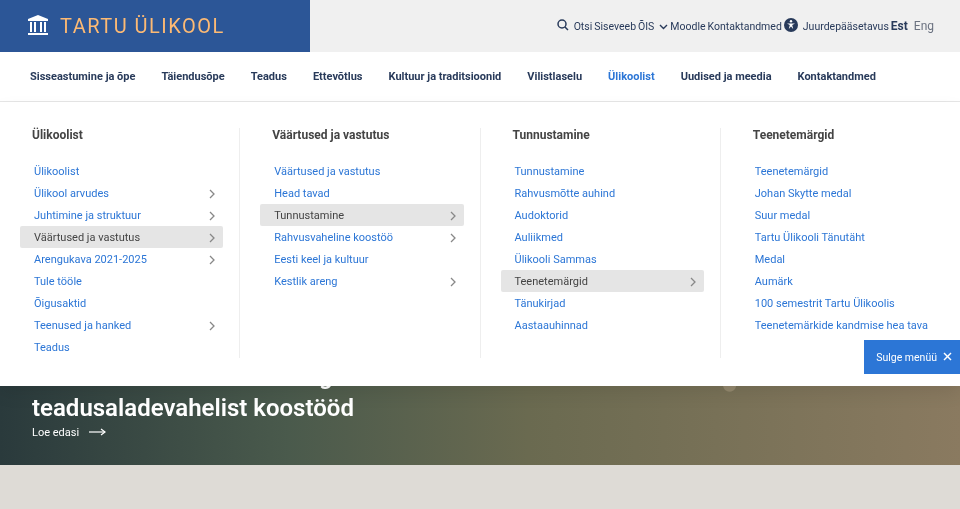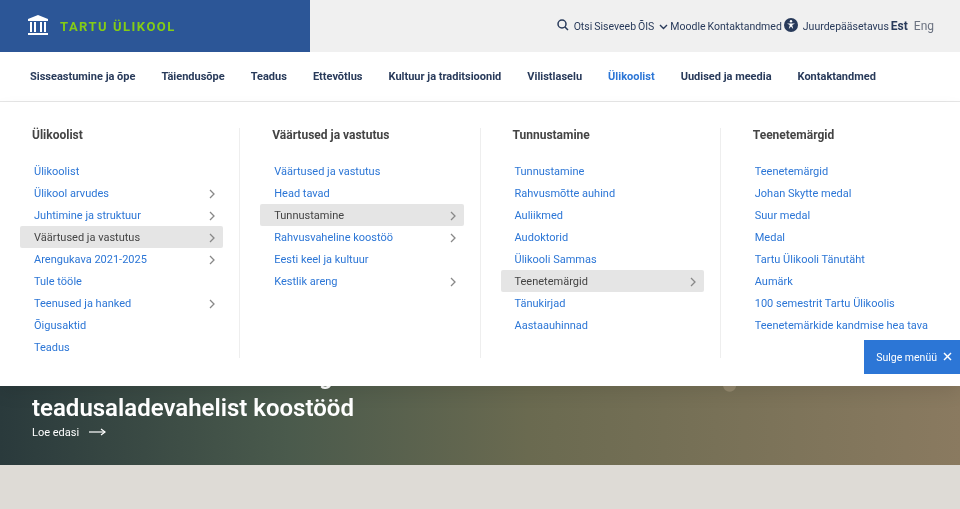--- a/index.html
+++ b/index.html
@@ -3,21 +3,21 @@
   <meta charset="utf-8">
   <style>
     * { margin: 0; padding: 0; box-sizing: border-box; font-family: -apple-system, BlinkMacSystemFont, "Segoe UI", Roboto, Arial, sans-serif; }
     body { width: 960px; height: 509px; background: #e9e6e3; position: relative; overflow: hidden; }
     .topbar { height: 52px; background: #2c5697; display: flex; align-items: center; position: relative; }
     .topbar-diag { position:absolute; top:0; left:0; height:100%; width:310px; background:#2c5697; }
     .topbar-diag::after { content:""; position:absolute; top:0; right:-38px; width:0; height:0; border-top:52px solid #2c5697; border-right:38px solid transparent; }
     .topbar-rest { position:absolute; top:0; left:310px; right:0; height:100%; background:#f0f0f0; display:flex; align-items:center; justify-content:flex-end; padding-right:26px; gap:2px; }
     .logo-wrap { position:absolute; left:28px; top:0; height:100%; display:flex; align-items:center; gap:12px; z-index:2; }
     .logo-icon svg { display:block; }
-    .logo-text { color:#84cc16; font-size:13px; letter-spacing:1.5px; font-weight:700; }
+    .logo-text { color:#fdba74; font-size:20px; letter-spacing:1.5px; font-weight:400; }
     .top-link { font-size:10.5px; color:#283a5a; text-decoration:none; display:flex; align-items:center; gap:5px; cursor:pointer; }
     .caret-down { display:inline-block; }
     .lang { display:flex; gap:6px; }
     .lang span { font-size:12px; color:#6b7280; cursor:pointer; }
     .lang .active { font-weight:700; color:#283a5a; }
     .mainnav { height:50px; background:#fff; display:flex; align-items:center; padding:0 30px; gap:26px; border-bottom:1px solid #e6e6e6; position:relative; z-index:5; }
     .mainnav a { font-size:11px; font-weight:700; color:#283a5a; text-decoration:none; cursor:pointer; display:flex; height:58px; align-items:center; position:relative; }
     .mainnav a.active { color:#2c76d6; }
     .mainnav a.active::after { content:""; position:absolute; left:0; right:0; bottom:-1px; height:2px; background:#2c76d6; }
     .mega { position:absolute; top:102px; left:0; right:0; background:#fff; box-shadow:0 8px 16px rgba(0,0,0,0.08); z-index:10; padding:26px 0 28px; display:flex; }
@@ -153,27 +153,27 @@
         <div class="mega-item">
           <span>Arengukava 2021-2025</span>
           <span class="chev"><svg width="6" height="10" viewBox="0 0 6 10">
               <path d="M1 1 L5 5 L1 9" fill="none" stroke="#888" stroke-width="1.3"></path>
             </svg></span>
         </div>
         <div class="mega-item">
           <span>Tule tööle</span>
         </div>
         <div class="mega-item">
+          <span>Õigusaktid</span>
+        </div>
+        <div class="mega-item">
           <span>Teenused ja hanked</span>
           <span class="chev"><svg width="6" height="10" viewBox="0 0 6 10">
               <path d="M1 1 L5 5 L1 9" fill="none" stroke="#888" stroke-width="1.3"></path>
             </svg></span>
-        </div>
-        <div class="mega-item">
-          <span>Õigusaktid</span>
         </div>
         <div class="mega-item">
           <span>Teadus</span>
         </div>
       </div>
     </div>
     <div class="mega-col">
       <h3>Väärtused ja vastutus</h3>
       <div class="mega-list">
         <div class="mega-item">
@@ -208,24 +208,24 @@
     <div class="mega-col">
       <h3>Tunnustamine</h3>
       <div class="mega-list">
         <div class="mega-item">
           <span>Tunnustamine</span>
         </div>
         <div class="mega-item">
           <span>Rahvusmõtte auhind</span>
         </div>
         <div class="mega-item">
+          <span>Audoktorid</span>
+        </div>
+        <div class="mega-item">
           <span>Auliikmed</span>
-        </div>
-        <div class="mega-item">
-          <span>Audoktorid</span>
         </div>
         <div class="mega-item">
           <span>Ülikooli Sammas</span>
         </div>
         <div class="mega-item sel">
           <span>Teenetemärgid</span>
           <span class="chev"><svg width="6" height="10" viewBox="0 0 6 10">
               <path d="M1 1 L5 5 L1 9" fill="none" stroke="#888" stroke-width="1.3"></path>
             </svg></span>
         </div>
@@ -243,24 +243,24 @@
         <div class="mega-item">
           <span>Teenetemärgid</span>
         </div>
         <div class="mega-item">
           <span>Johan Skytte medal</span>
         </div>
         <div class="mega-item">
           <span>Suur medal</span>
         </div>
         <div class="mega-item">
+          <span>Tartu Ülikooli Tänutäht</span>
+        </div>
+        <div class="mega-item">
           <span>Medal</span>
-        </div>
-        <div class="mega-item">
-          <span>Tartu Ülikooli Tänutäht</span>
         </div>
         <div class="mega-item">
           <span>Aumärk</span>
         </div>
         <div class="mega-item">
           <span>100 semestrit Tartu Ülikoolis</span>
         </div>
         <div class="mega-item">
           <span>Teenetemärkide kandmise hea tava</span>
         </div>

